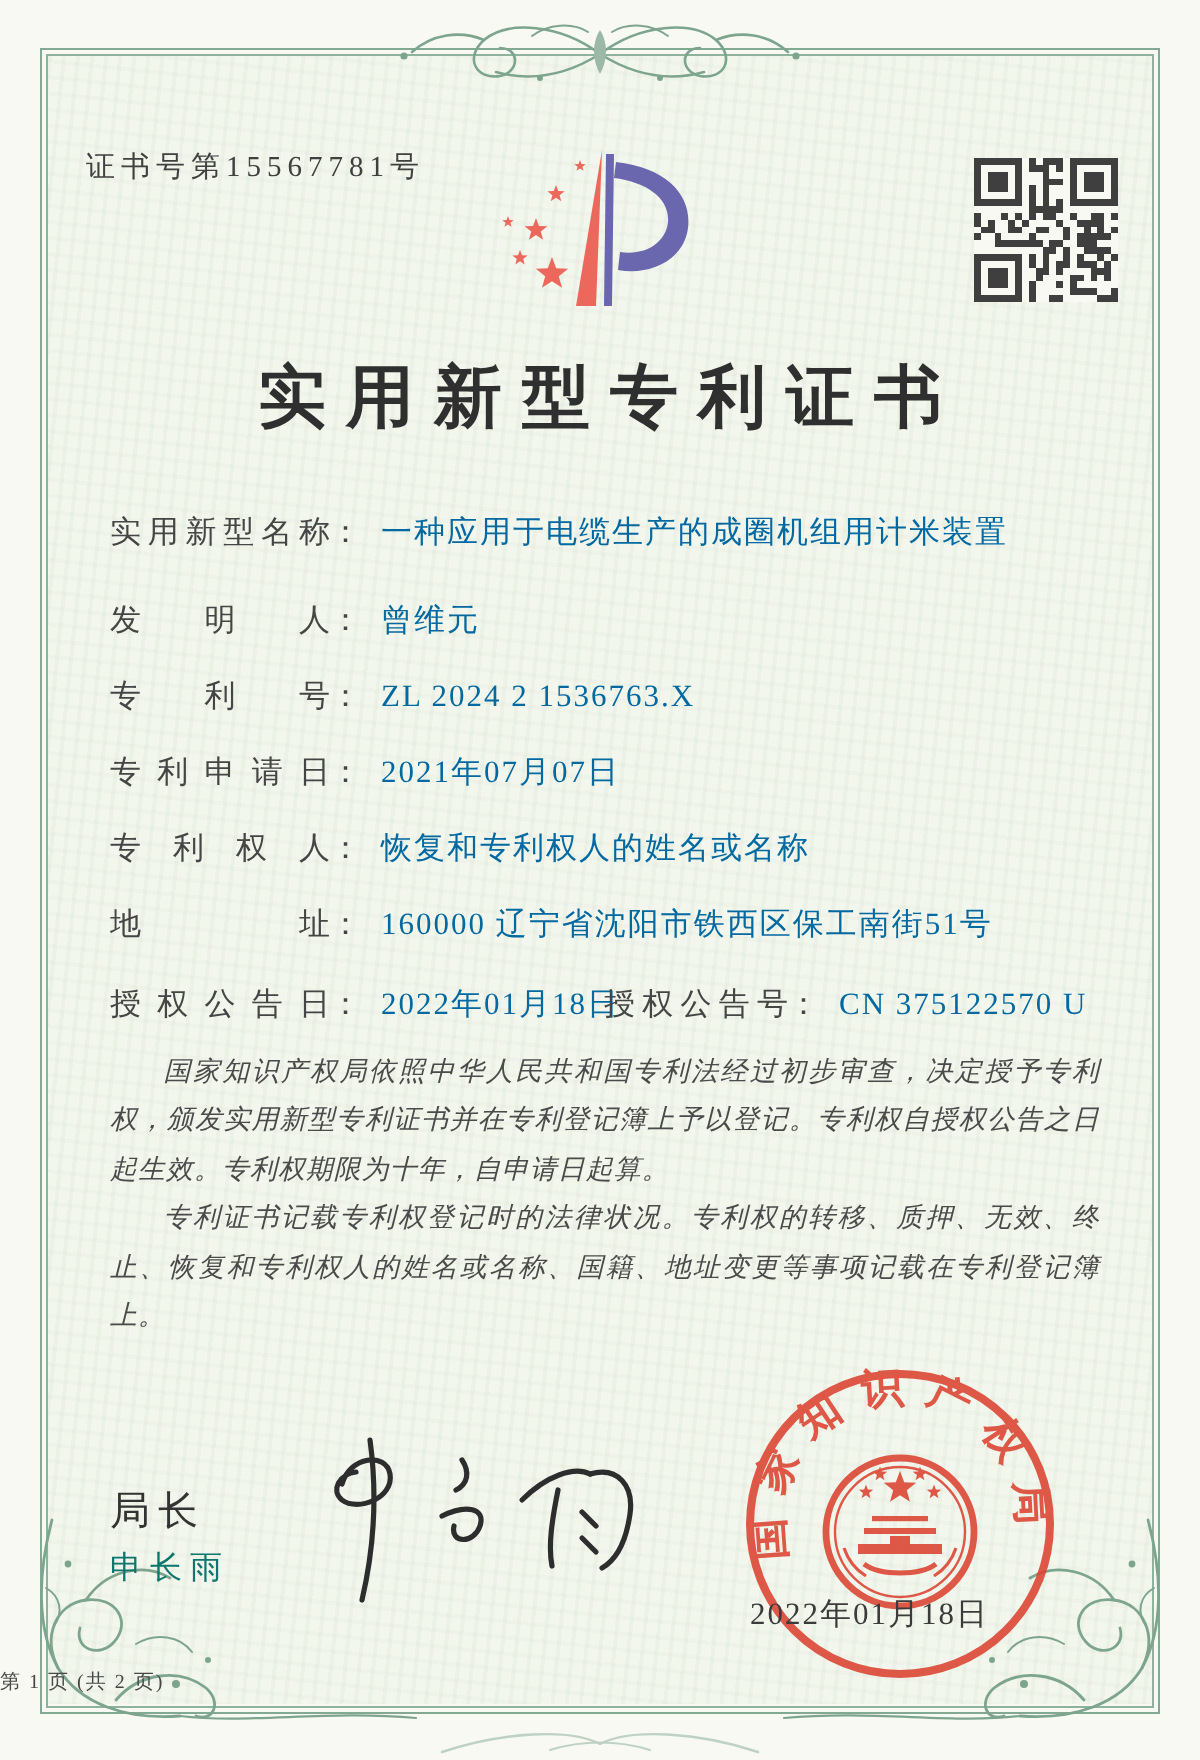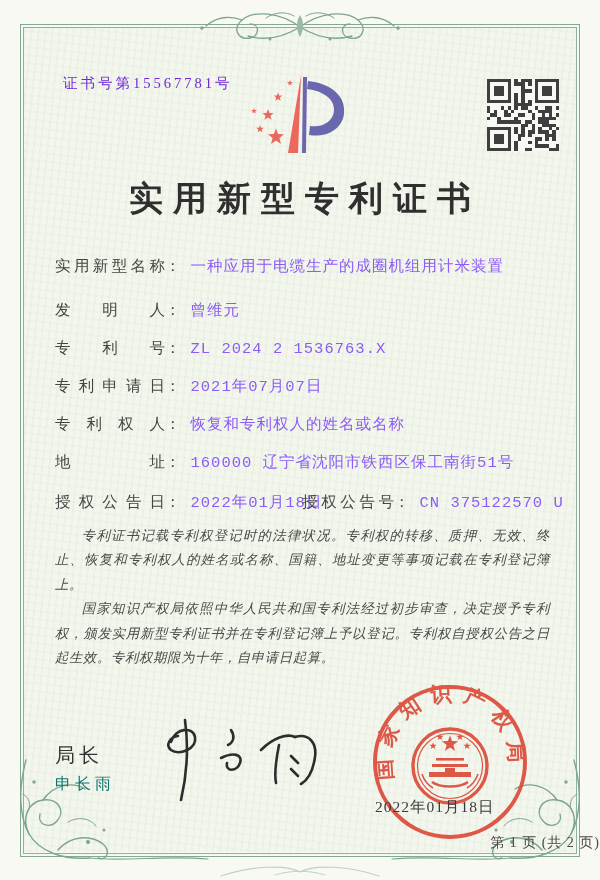--- a/index.html
+++ b/index.html
@@ -11,45 +11,45 @@
       repeating-linear-gradient(6deg, rgba(150,180,160,0.05) 0 2px, rgba(0,0,0,0) 2px 8px),
       #f3f6ec;}
   .frame-outer{position:absolute;left:20px;top:24px;right:20px;bottom:23px;border:1px solid #82a991;}
   .frame-inner{position:absolute;left:23px;top:27px;right:23px;bottom:26px;border:1px solid #8fb29d;}
   .orn{position:absolute;pointer-events:none;}
   .orn-top{left:178px;top:2px;width:244px;height:50px;}
   .orn-bl{left:8px;top:752px;width:205px;height:122px;}
   .orn-br{right:8px;top:752px;width:205px;height:122px;transform:scaleX(-1);}
   .orn-bc{left:215px;top:862px;width:170px;height:18px;opacity:.55;}
 
-  .cert-no{position:absolute;left:63px;top:74px;font-size:14.5px;letter-spacing:3px;color:#6d28d9;}
+  .cert-no{position:absolute;left:43px;top:74px;font-size:14.5px;letter-spacing:3px;color:#404040;}
   .logo{position:absolute;left:240px;top:70px;width:120px;height:88px;}
   .qr{position:absolute;left:487px;top:79px;width:72px;height:72px;}
   .title{position:absolute;left:0;right:0;top:176px;text-align:center;font-size:34px;font-weight:700;
     letter-spacing:10px;text-indent:10px;color:#2f2f2f;}
 
   .field-row{position:absolute;left:55px;width:500px;font-size:15.5px;color:#454545;white-space:nowrap;}
   .flabel{display:inline-flex;justify-content:space-between;width:110px;vertical-align:top;}
   .flabel-sm{width:92px;}
   .colon{margin-right:10px;}
-  .fvalue{letter-spacing:1px;color:#8b5cf6;font-family:Liberation Mono, monospace;}
+  .fvalue{letter-spacing:1px;color:#0369a1;}
   .grant-col2{position:absolute;left:247px;top:0;}
 
   .paras{position:absolute;left:55px;right:50px;top:524px;font-size:13.4px;line-height:1.82;
     color:#4a4a4a;font-style:italic;letter-spacing:0.6px;text-align:justify;}
   .paras p{margin:0;text-indent:2em;}
 
   .signoff-title{position:absolute;left:55px;top:742px;font-size:20px;letter-spacing:4px;color:#333;}
   .signoff-name{position:absolute;left:55px;top:774px;font-size:16px;letter-spacing:4px;color:#0f766e;}
   .signature{position:absolute;left:145px;top:712px;width:180px;height:92px;}
 
   .seal{position:absolute;left:370px;top:682px;width:160px;height:160px;opacity:.88;z-index:3;}
   .seal-date{position:absolute;left:375px;top:797px;font-size:15.5px;color:#3b3b3b;letter-spacing:1px;z-index:4;}
 
-  .footer{position:absolute;left:0;right:0;top:834px;text-align:right;font-size:14px;color:#474747;letter-spacing:1px;}
+  .footer{position:absolute;left:0;right:0;top:834px;text-align:left;font-size:10px;color:#474747;letter-spacing:1px;}
 </style>
 </head>
 <body>
 
 <div class="page">
   <div class="paper"></div>
   <div class="frame-outer"></div>
   <div class="frame-inner"></div>
 
   <svg class="orn orn-top" viewBox="0 0 244 50">
@@ -413,22 +413,22 @@
           <span>授</span>
           <span>权</span>
           <span>公</span>
           <span>告</span>
           <span>号</span>
         </span><span class="colon">：</span><span class="fvalue">CN 375122570 U</span>
     </span>
   </div>
 
   <div class="paras">
+    <p>国家知识产权局依照中华人民共和国专利法经过初步审查，决定授予专利权，颁发实用新型专利证书并在专利登记簿上予以登记。专利权自授权公告之日起生效。专利权期限为十年，自申请日起算。</p>
     <p>专利证书记载专利权登记时的法律状况。专利权的转移、质押、无效、终止、恢复和专利权人的姓名或名称、国籍、地址变更等事项记载在专利登记簿上。</p>
-    <p>国家知识产权局依照中华人民共和国专利法经过初步审查，决定授予专利权，颁发实用新型专利证书并在专利登记簿上予以登记。专利权自授权公告之日起生效。专利权期限为十年，自申请日起算。</p>
   </div>
 
   <div class="signoff-title">局长</div>
   <div class="signoff-name">申长雨</div>
 
   <svg class="signature" viewBox="0 0 180 92">
     <g stroke="#2d2d2d" stroke-width="2.6" fill="none" stroke-linecap="round" stroke-linejoin="round">
       <path d="M26,30 C30,16 48,14 50,25 C52,37 34,44 26,38 C20,33 25,25 33,24"></path>
       <path d="M40,8 C43,30 43,58 36,88"></path>
       <path d="M86,18 C90,24 89,30 83,33"></path>

